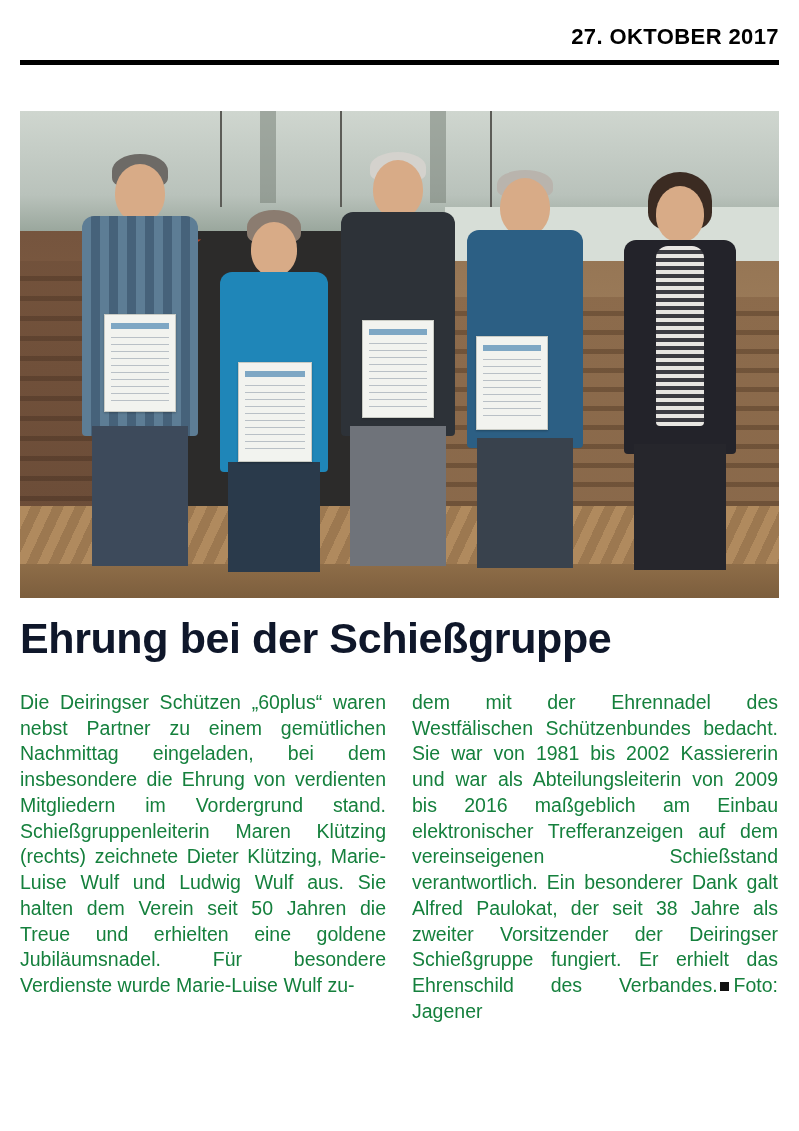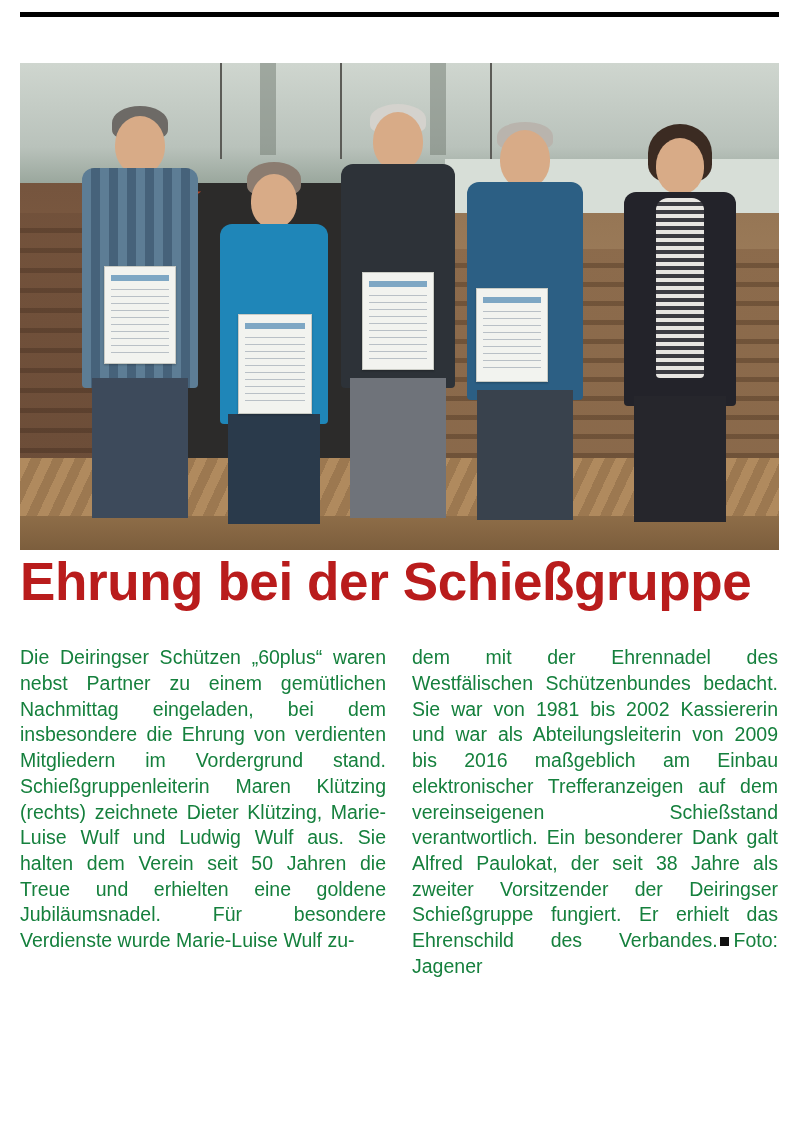--- a/index.html
+++ b/index.html
@@ -128,25 +128,25 @@
     content: ""; position: absolute; left: 6px; top: 8px; right: 6px; height: 6px;
     background: #7ea7c4;
   }
   .sheet::after {
     content: ""; position: absolute; left: 6px; top: 22px; right: 6px; bottom: 10px;
     background: repeating-linear-gradient(180deg,#b9c0c6 0px,#b9c0c6 1px,transparent 1px,transparent 7px);
   }
 
   
   .headline {
-    margin-top: 4px;
-    font-size: 53px;
+    margin-top: 18px;
+    font-size: 43px;
     font-weight: bold;
     letter-spacing: -0.4px;
-    color: #b91c1c;
+    color: #0f172a;
     line-height: 1.05;
   }
 
   
   .columns {
     margin-top: 14px;
     display: flex;
     gap: 26px;
   }
   .col {
@@ -162,20 +162,23 @@
     width: 9px; height: 9px;
     background: #111;
     margin: 0 5px 1px 2px;
   }
 </style>
 </head>
 <body>
 
 <div class="page">
 
+  <div class="masthead">
+    <div class="masthead-date">27. OKTOBER 2017</div>
+  </div>
   <div class="rule-thick"></div>
 
   <div class="photo-wrap">
     <div class="photo">
       <div class="bg-wall-left"></div>
       <div class="bg-wall-right"></div>
       <div class="wall-slats-left"></div>
       <div class="wall-slats"></div>
       <div class="dark-board"></div>
       <div class="ceiling"></div>

